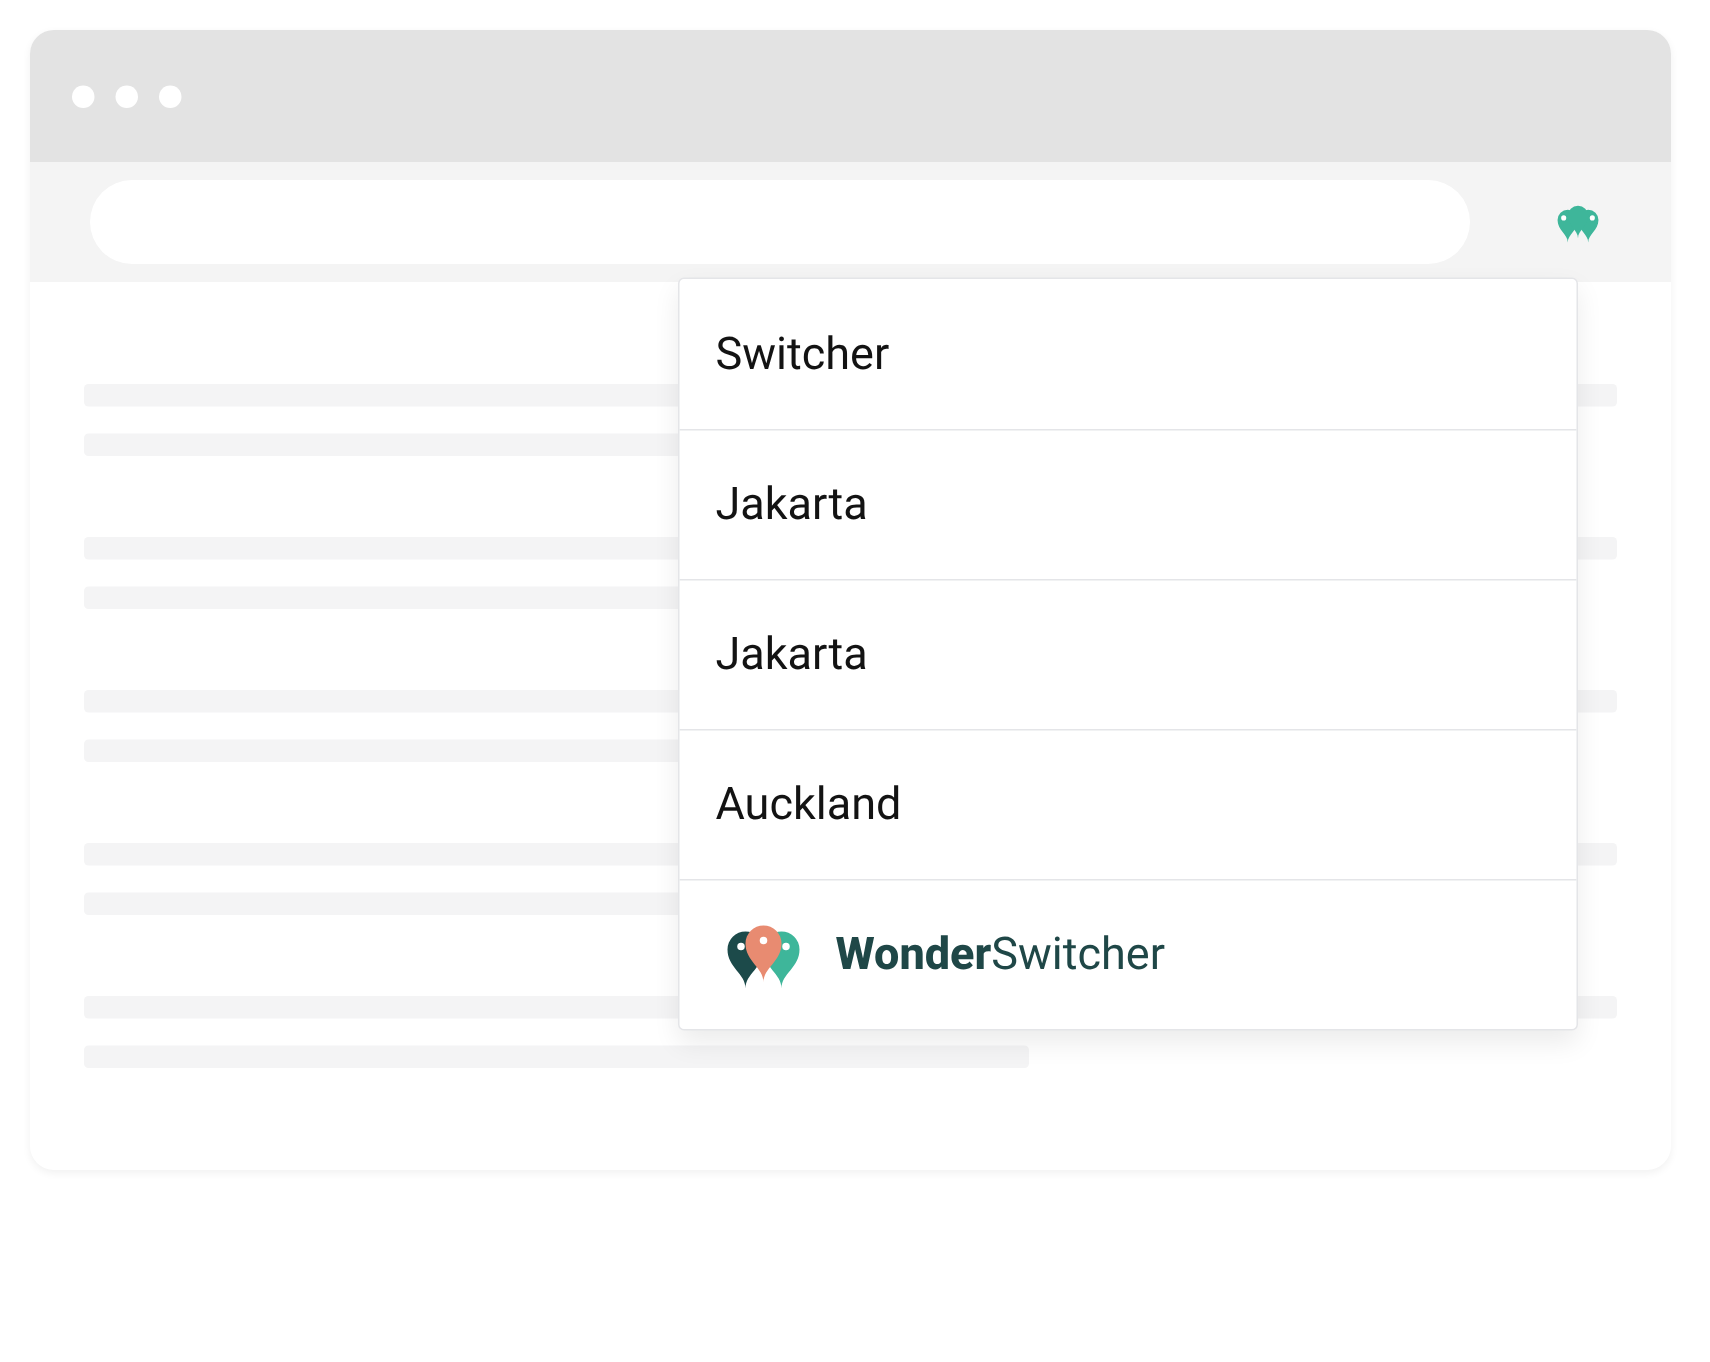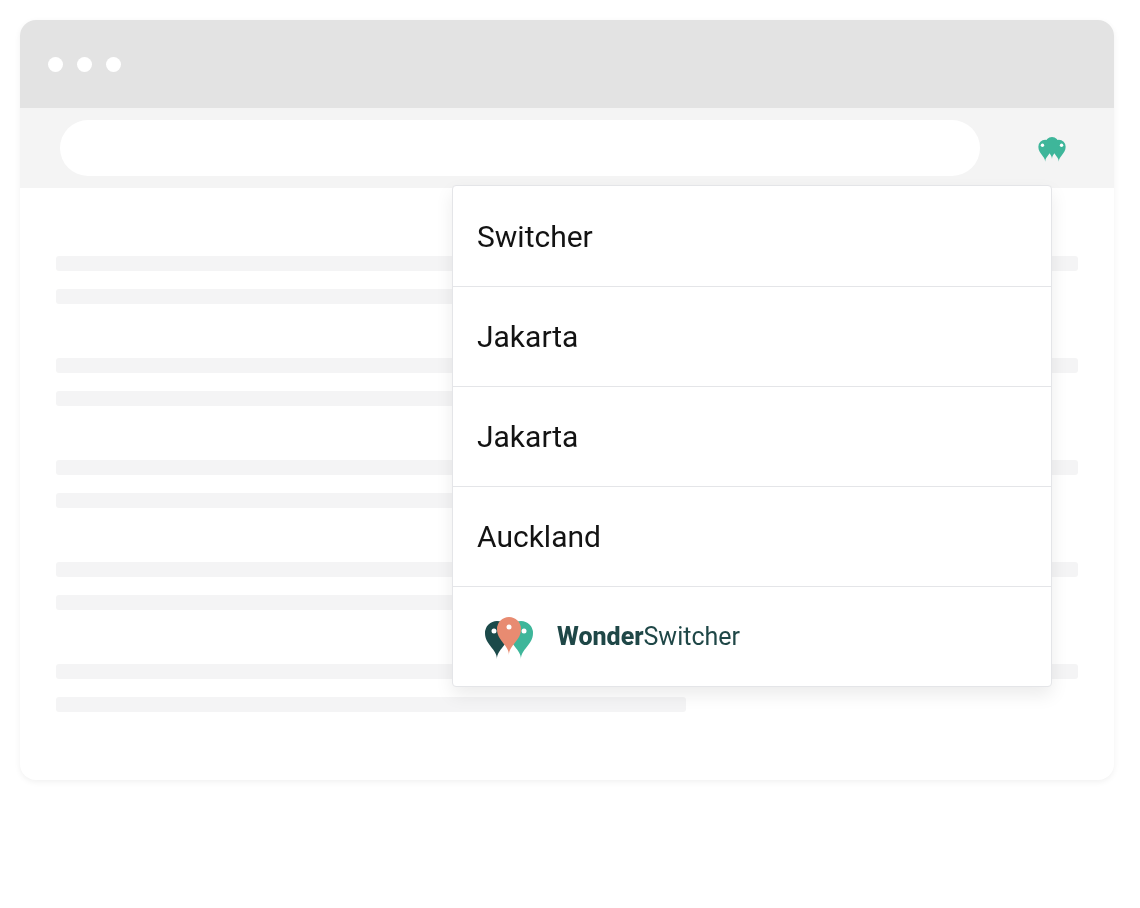--- a/index.html
+++ b/index.html
@@ -163,21 +163,21 @@
 
   .panel-footer {
     display: flex;
     align-items: center;
     height: 100px;
     padding: 0 24px;
     border-top: 1px solid var(--border);
     gap: 16px;
   }
   .brand-name {
-    font-size: 25px;
+    font-size: 30px;
     color: #1f4747;
   }
   .brand-name .bold { font-weight: 800; }
 
   
   .wslogo-s { width: 44px; height: 30px; }
   .wslogo-l { width: 64px; height: 44px; flex: 0 0 auto; }
 </style>
 </head>
 <body>

